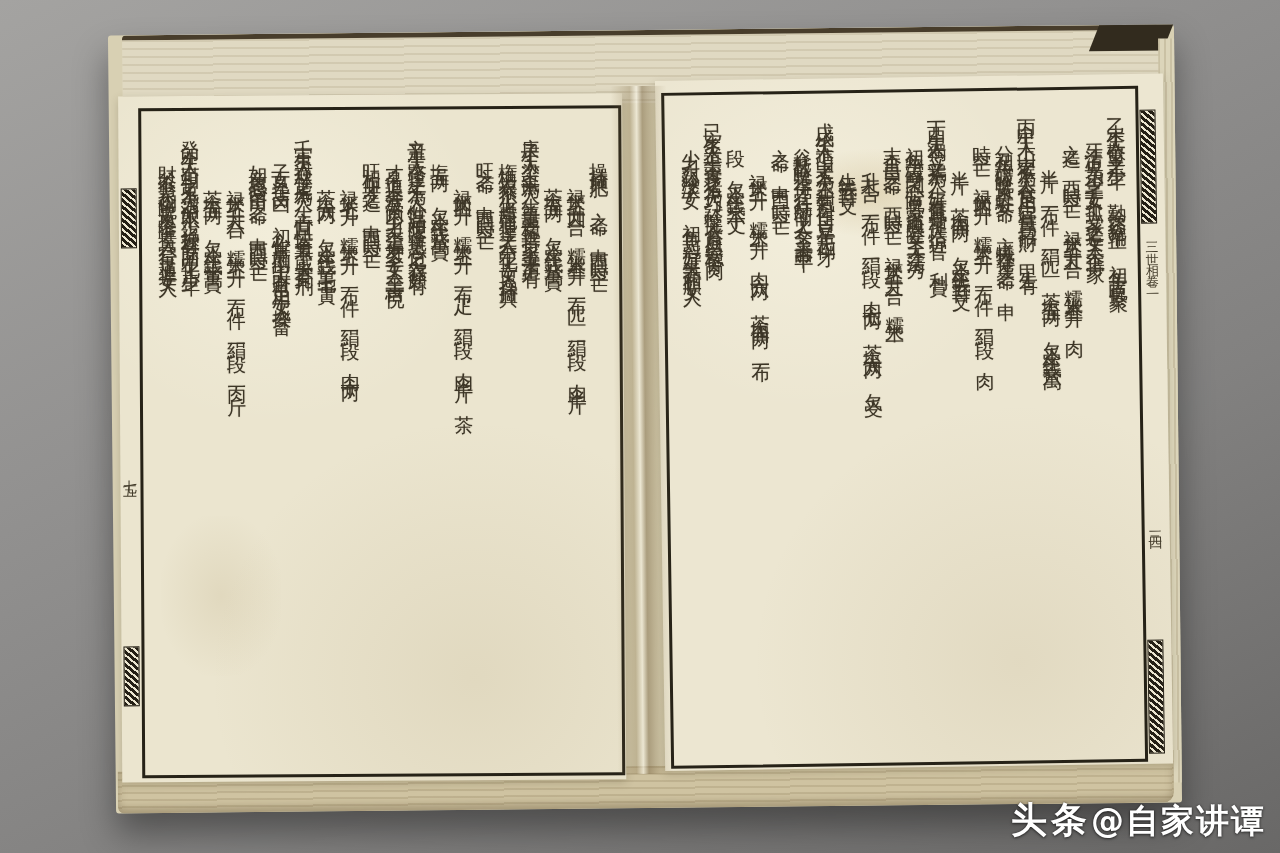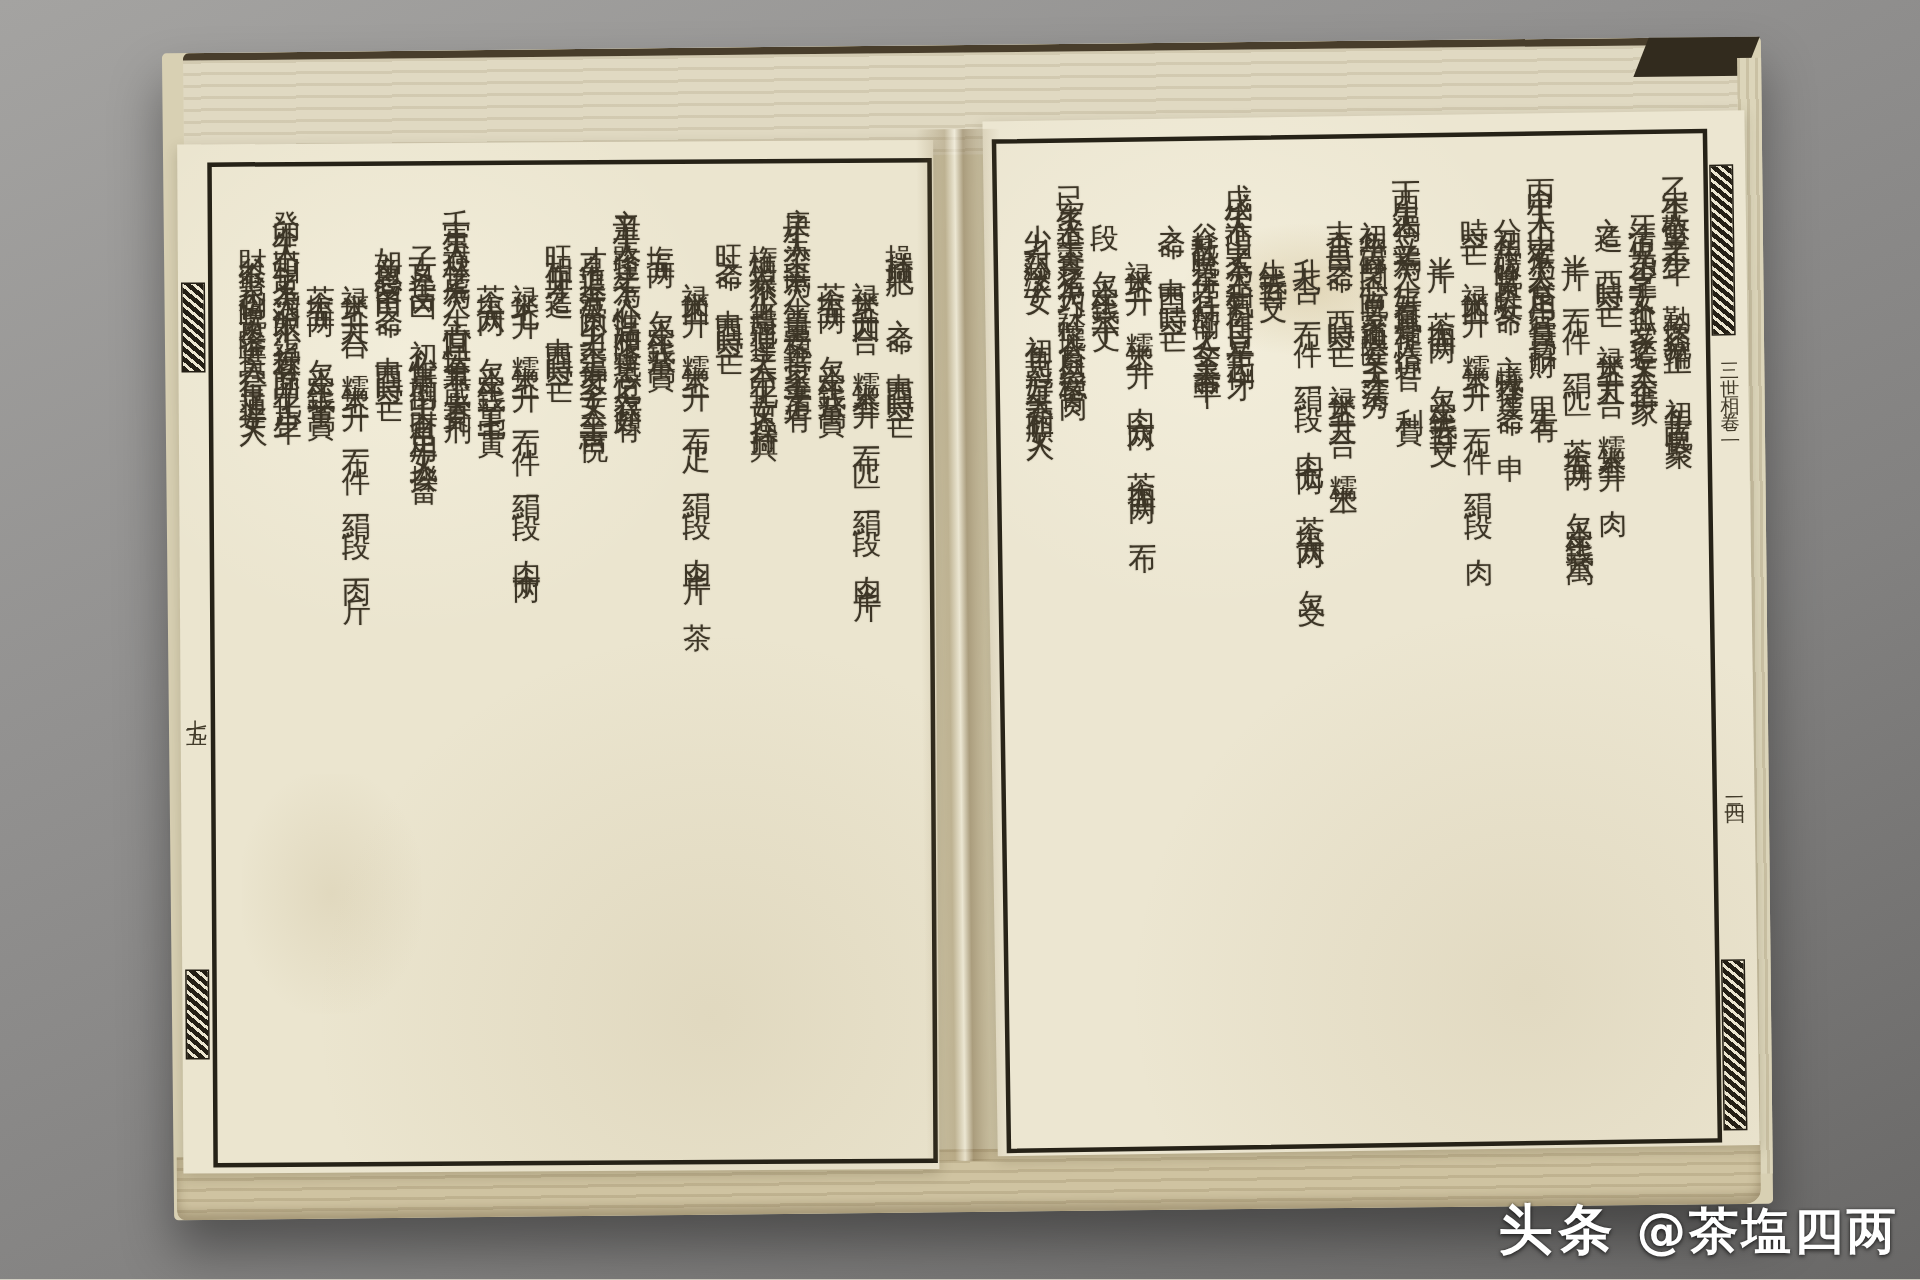--- a/index.html
+++ b/index.html
@@ -50,21 +50,21 @@
   .page.right .page-num{top:446px;left:5px;}
   .page.left  .page-num{top:372px;left:1px;}
   .stain{position:absolute;pointer-events:none;}
   .stain.s1{left:130px;top:70px;width:170px;height:90px;
     background:radial-gradient(ellipse at center,rgba(172,140,70,.22),rgba(0,0,0,0) 70%);}
   .stain.s2{left:40px;top:420px;width:120px;height:160px;
     background:radial-gradient(ellipse at center,rgba(150,125,70,.12),rgba(0,0,0,0) 75%);}
   .watermark{position:absolute;right:14px;bottom:8px;z-index:20;
     font-family:"DejaVu Sans",sans-serif;font-weight:bold;color:#ffffff;font-size:33px;letter-spacing:2px;
     text-shadow:0 1px 3px rgba(0,0,0,.55),0 0 2px rgba(0,0,0,.4);}
-  .watermark .brand{font-weight:900;font-size:36px;margin-right:12px;letter-spacing:4px;}
+  .watermark .brand{font-weight:900;font-size:36px;letter-spacing:4px;}
 </style>
 </head>
 <body>
 
 <div class="scene">
   <div class="book">
     <div class="edge-top"></div>
     <div class="cover-corner"></div>
     <div class="edge-right"></div>
     <div class="edge-bottom"></div>
@@ -133,15 +133,15 @@
         <div class="book-title">三世相卷二</div>
         <div class="page-num">三四</div>
         <div class="orn b"></div>
       </div>
     </div>
 
     <div class="gutter"></div>
   </div>
 
   <div class="watermark">
-    <span class="brand">头条</span><span>@茶塩四两</span>
+    <span class="brand">头条</span><span>@自家讲谭</span>
   </div>
 </div>
 
 </body></html>

